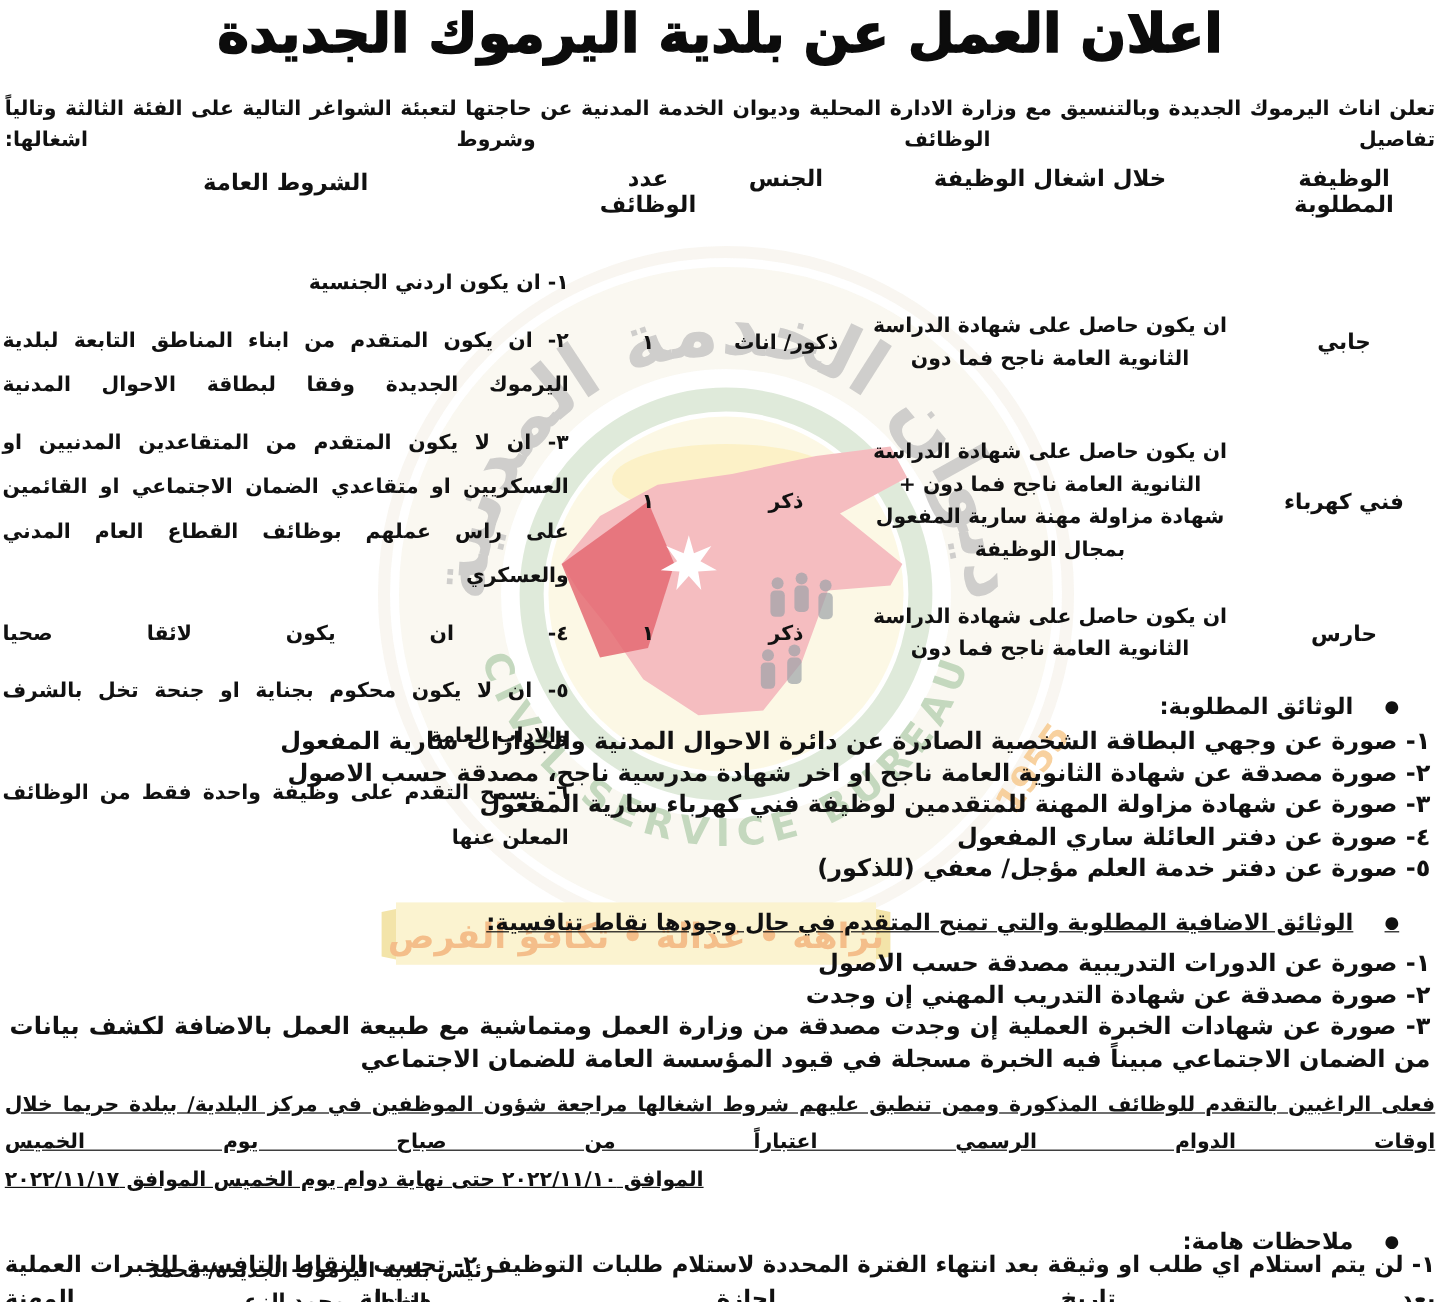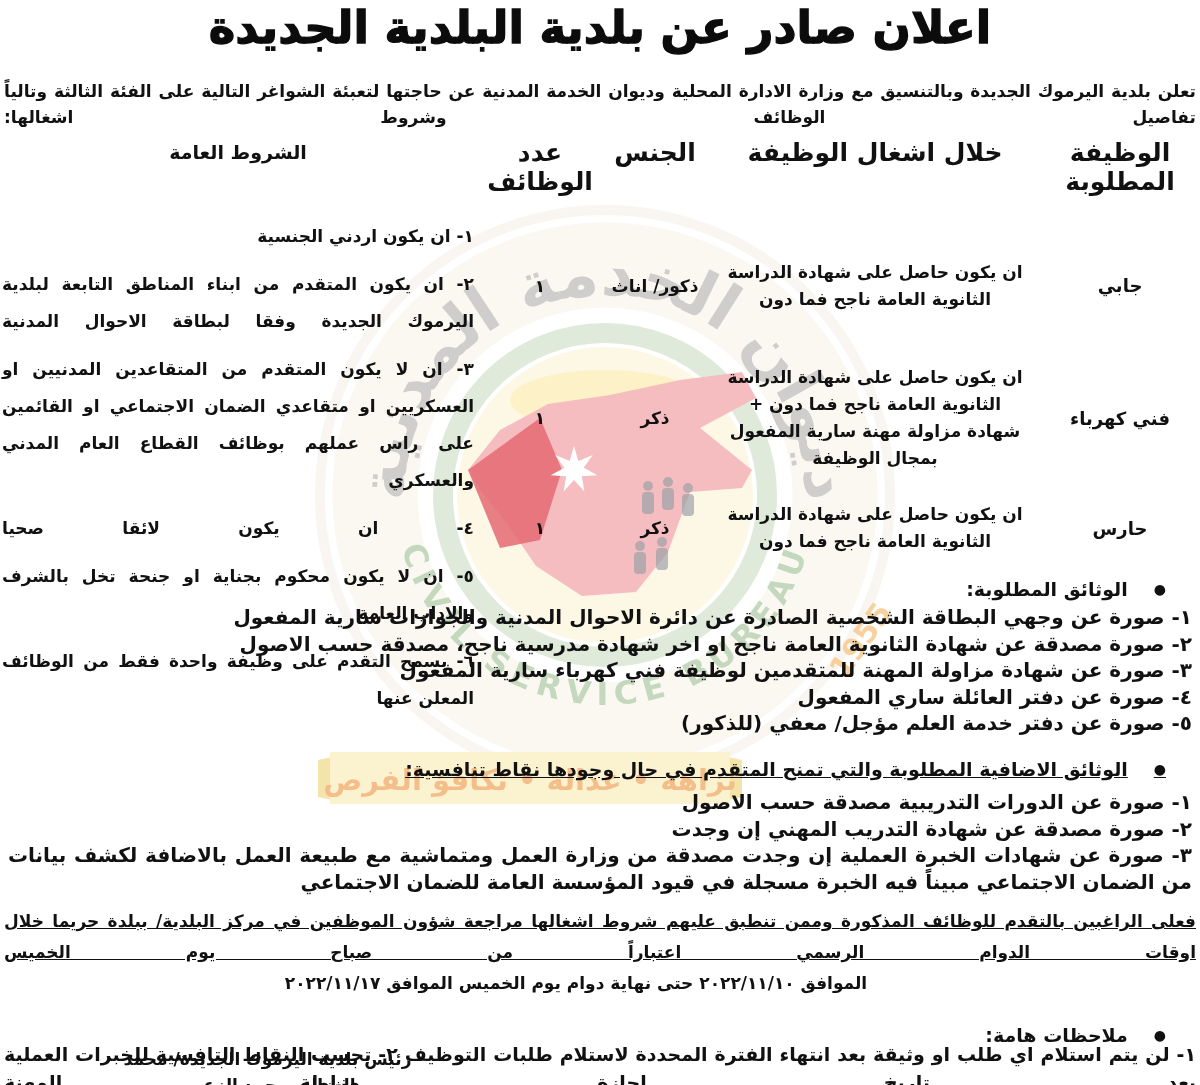--- a/index.html
+++ b/index.html
@@ -28,21 +28,21 @@
   }
 
   .jobs-grid{
     position:absolute;top:128px;right:0;width:1200px;height:450px;
     display:grid;
     grid-template-columns:160px 330px 110px 120px 480px;
     grid-template-rows:95px 125px 140px 80px;
     direction:rtl;
   }
   .cell{display:flex;align-items:center;justify-content:center;text-align:center;}
-  .head{align-items:flex-start;padding-top:10px;font-size:25px;}
+  .head{align-items:flex-start;padding-top:10px;font-size:19px;}
   .c1{grid-column:1}.c2{grid-column:2}.c3{grid-column:3}.c4{grid-column:4}
   .r1{grid-row:2}.r2{grid-row:3}.r3{grid-row:4}
   .pos-cell{font-size:18px;}
   .cond-cell{font-size:17px;line-height:27px;padding:0 10px;}
   .gender-cell,.count-cell{font-size:17px;}
   .general-cell{
     grid-column:5;grid-row:1 / 5;
     padding:10px 6px 0 2px;
   }
   .gen-head{text-align:center;font-size:19px;line-height:28px;}
@@ -60,21 +60,21 @@
   }
   .bullet{font-size:14px;margin-left:26px;vertical-align:2px;}
   .doc-list{position:absolute;right:8px;left:8px;}
   .doc-item{font-size:20px;line-height:26.5px;text-align:justify;}
   .sh-req{top:576px;}
   .dl-req{top:604px;}
   .sh-add{top:756px;text-decoration:underline;}
   .dl-add{top:789px;}
   .closing{position:absolute;top:906px;right:4px;left:4px;font-size:17px;line-height:31px;}
   .closing-l1{text-align:justify;text-align-last:justify;text-decoration:underline;}
-  .closing-l2{text-align:center;padding-right:48px;}
+  .closing-l2{text-align:left;padding-right:48px;text-decoration:underline;}
   .sh-notes{top:975px;margin-top:47px;}
   .notes-line{
     position:absolute;top:1004px;right:4px;left:4px;
     font-size:19px;line-height:28px;
     text-align:justify;text-align-last:justify;margin-top:36px;
   }
   .signature{
     position:absolute;top:1046px;left:95px;width:345px;
     font-size:17px;line-height:26px;text-align:center;
   }
@@ -124,23 +124,23 @@
 
       <polygon points="318,760 342,755 342,802 318,797" fill="#f2e2a0"></polygon>
       <polygon points="742,760 718,755 718,802 742,797" fill="#f2e2a0"></polygon>
       <rect x="330" y="752" width="400" height="52" fill="#fbf2cc"></rect>
       <text x="530" y="790" font-size="29" font-weight="bold" text-anchor="middle" fill="#f3b87e">نزاهة • عدالة • تكافؤ الفرص</text>
     </g>
   </svg>
 
   <div class="content">
 
-    <div class="title">اعلان صادر عن بلدية البلدية الجديدة</div>
-
-    <div class="intro">تعلن بلدية اليرموك الجديدة وبالتنسيق مع وزارة الادارة المحلية وديوان الخدمة المدنية عن حاجتها لتعبئة الشواغر التالية على الفئة الثالثة وتالياً تفاصيل الوظائف وشروط اشغالها:</div>
+    <div class="title">اعلان العمل عن بلدية اليرموك الجديدة</div>
+
+    <div class="intro">تعلن اناث اليرموك الجديدة وبالتنسيق مع وزارة الادارة المحلية وديوان الخدمة المدنية عن حاجتها لتعبئة الشواغر التالية على الفئة الثالثة وتالياً تفاصيل الوظائف وشروط اشغالها:</div>
 
     <div class="jobs-grid">
       <div class="cell head c1">الوظيفة المطلوبة</div>
       <div class="cell head c2">خلال اشغال الوظيفة</div>
       <div class="cell head c3">الجنس</div>
       <div class="cell head c4">عدد الوظائف</div>
 
       <div class="cell pos-cell c1 r1">جابي</div>
       <div class="cell cond-cell c2 r1">ان يكون حاصل على شهادة الدراسة الثانوية العامة ناجح فما دون</div>
       <div class="cell gender-cell c3 r1">ذكور/ اناث</div>

